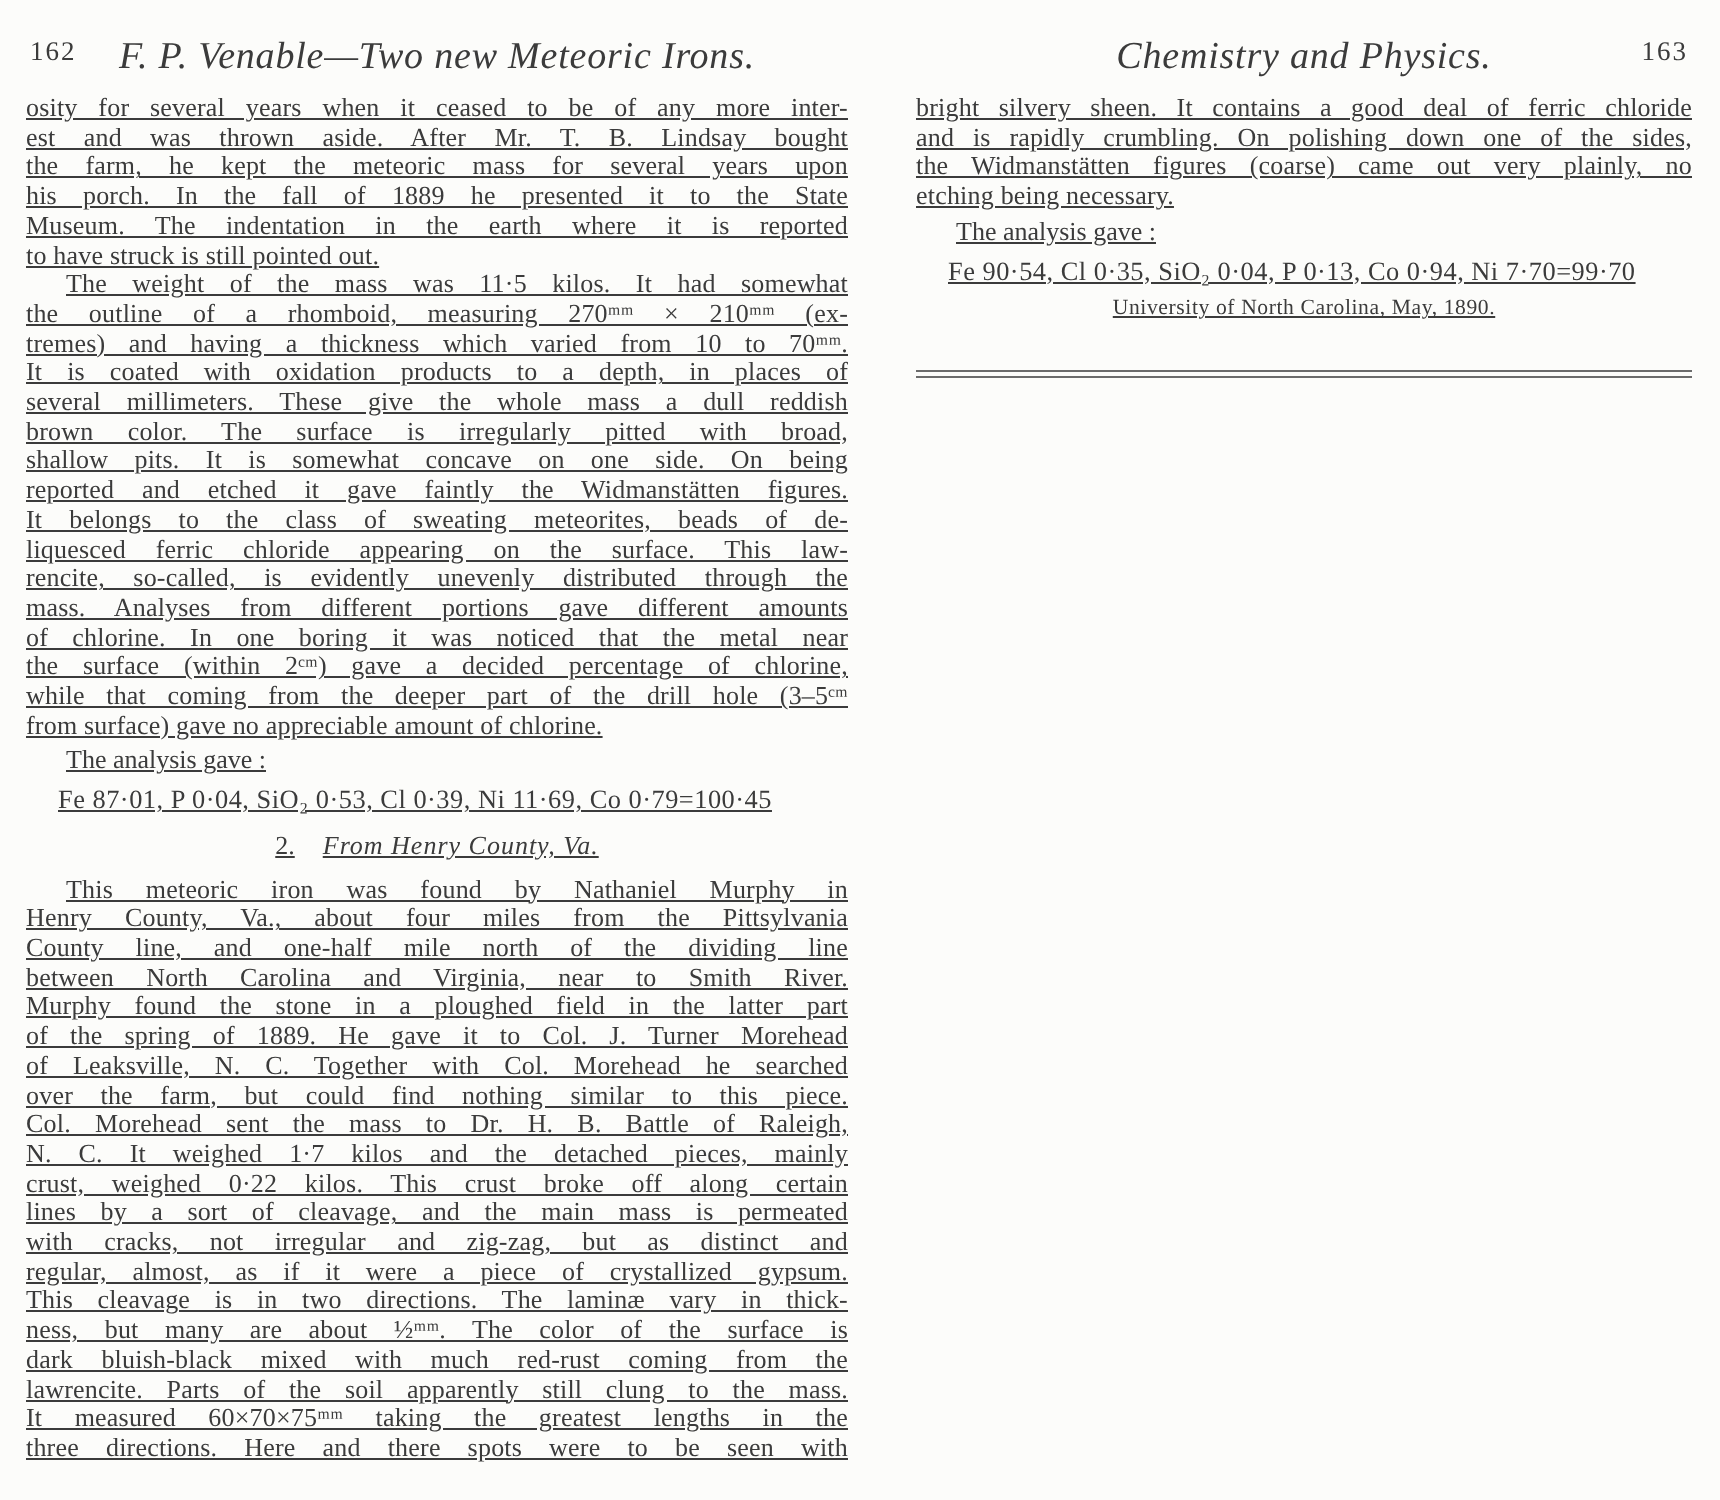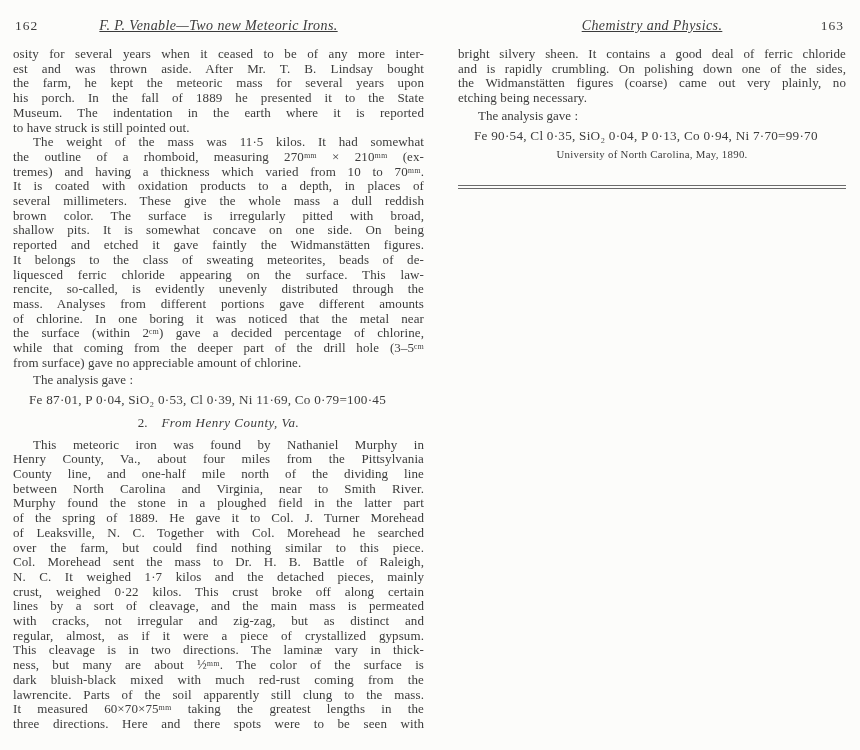--- a/index.html
+++ b/index.html
@@ -11,32 +11,31 @@
     overflow: hidden;
   }
   .spread { display: flex; width: 860px; height: 750px; }
   .page { box-sizing: border-box; width: 430px; padding-top: 18px; }
   .page.leftpage  { padding-left: 13px; padding-right: 6px; }
   .page.rightpage { padding-left: 28px; padding-right: 14px; }
 
   .pagehead { position: relative; height: 18px; margin-bottom: 11px; }
   .runhead {
     display: block; text-align: center;
-    font-style: italic; font-size: 14px; letter-spacing: 0.4px;
+    font-style: italic; font-size: 19px; letter-spacing: 0.4px;
     color: var(--ink, #3b3b3b);
-    text-decoration: underline;
   }
   .pagenum {
     position: absolute; top: 0; font-size: 13.5px; font-style: normal;
     letter-spacing: 1px;
   }
   .pagenum.pn-left  { left: 2px; }
   .pagenum.pn-right { right: 2px; }
 
-  .pagebody { font-size: 13px; line-height: 14.7px; }
+  .pagebody { font-size: 13px; line-height: 14.7px; text-decoration: underline; }
 
   .line {
     text-align: justify; text-align-last: justify;
     white-space: nowrap; overflow: hidden;
     letter-spacing: 0.1px;
   }
   .line.lastline { text-align-last: left; }
   .line.indent { text-indent: 20px; }
 
   .analysis-intro {

